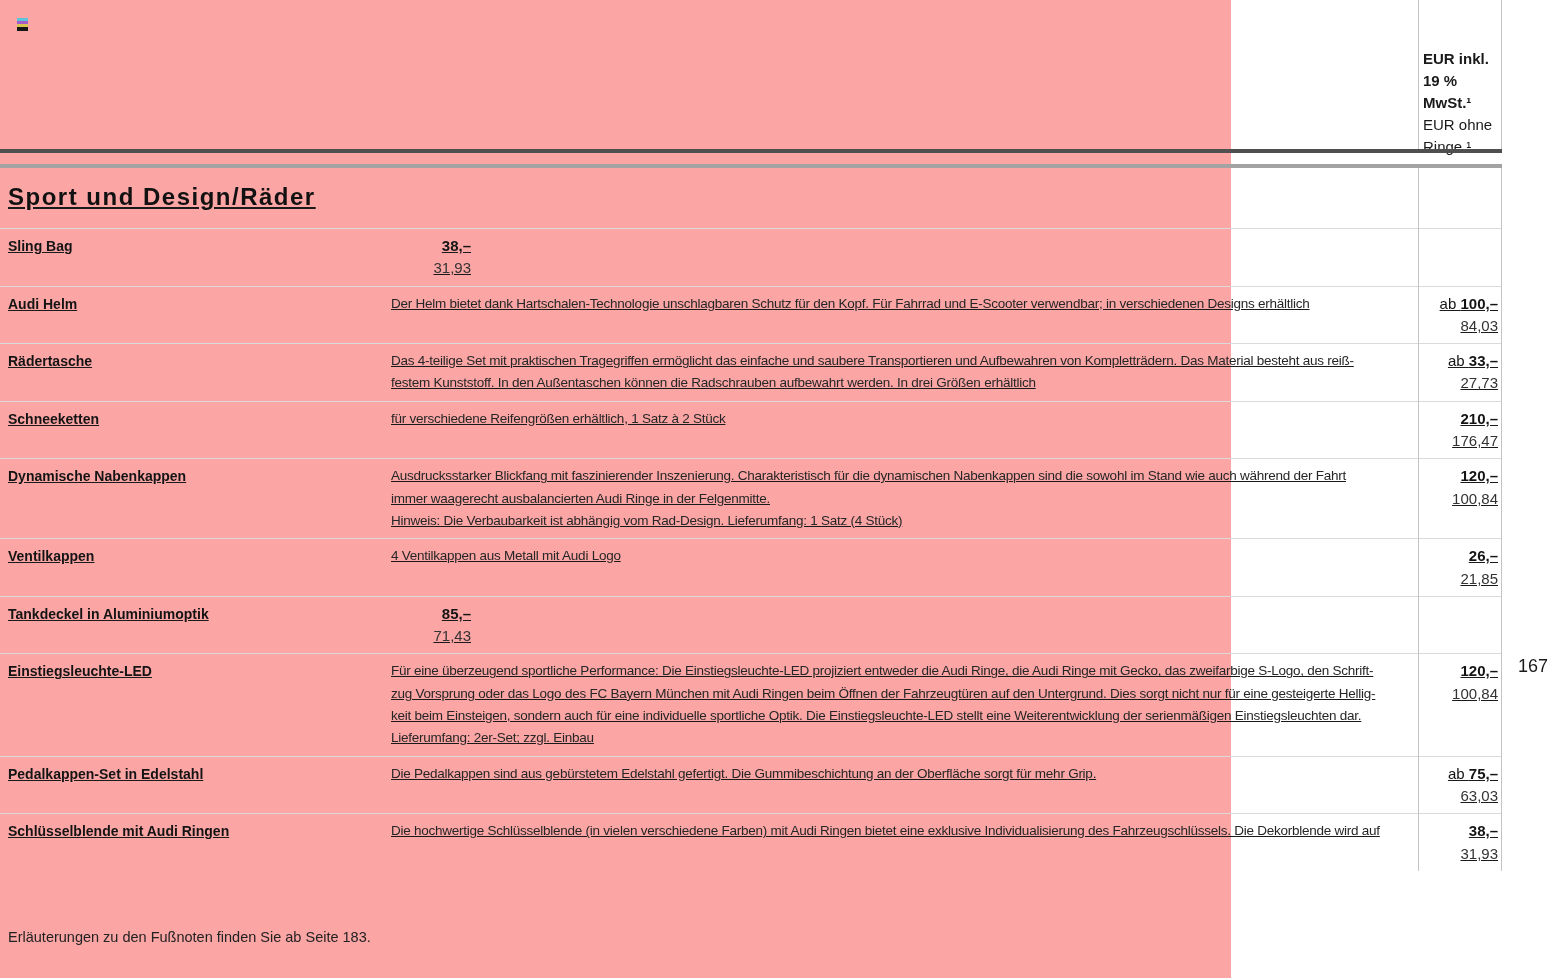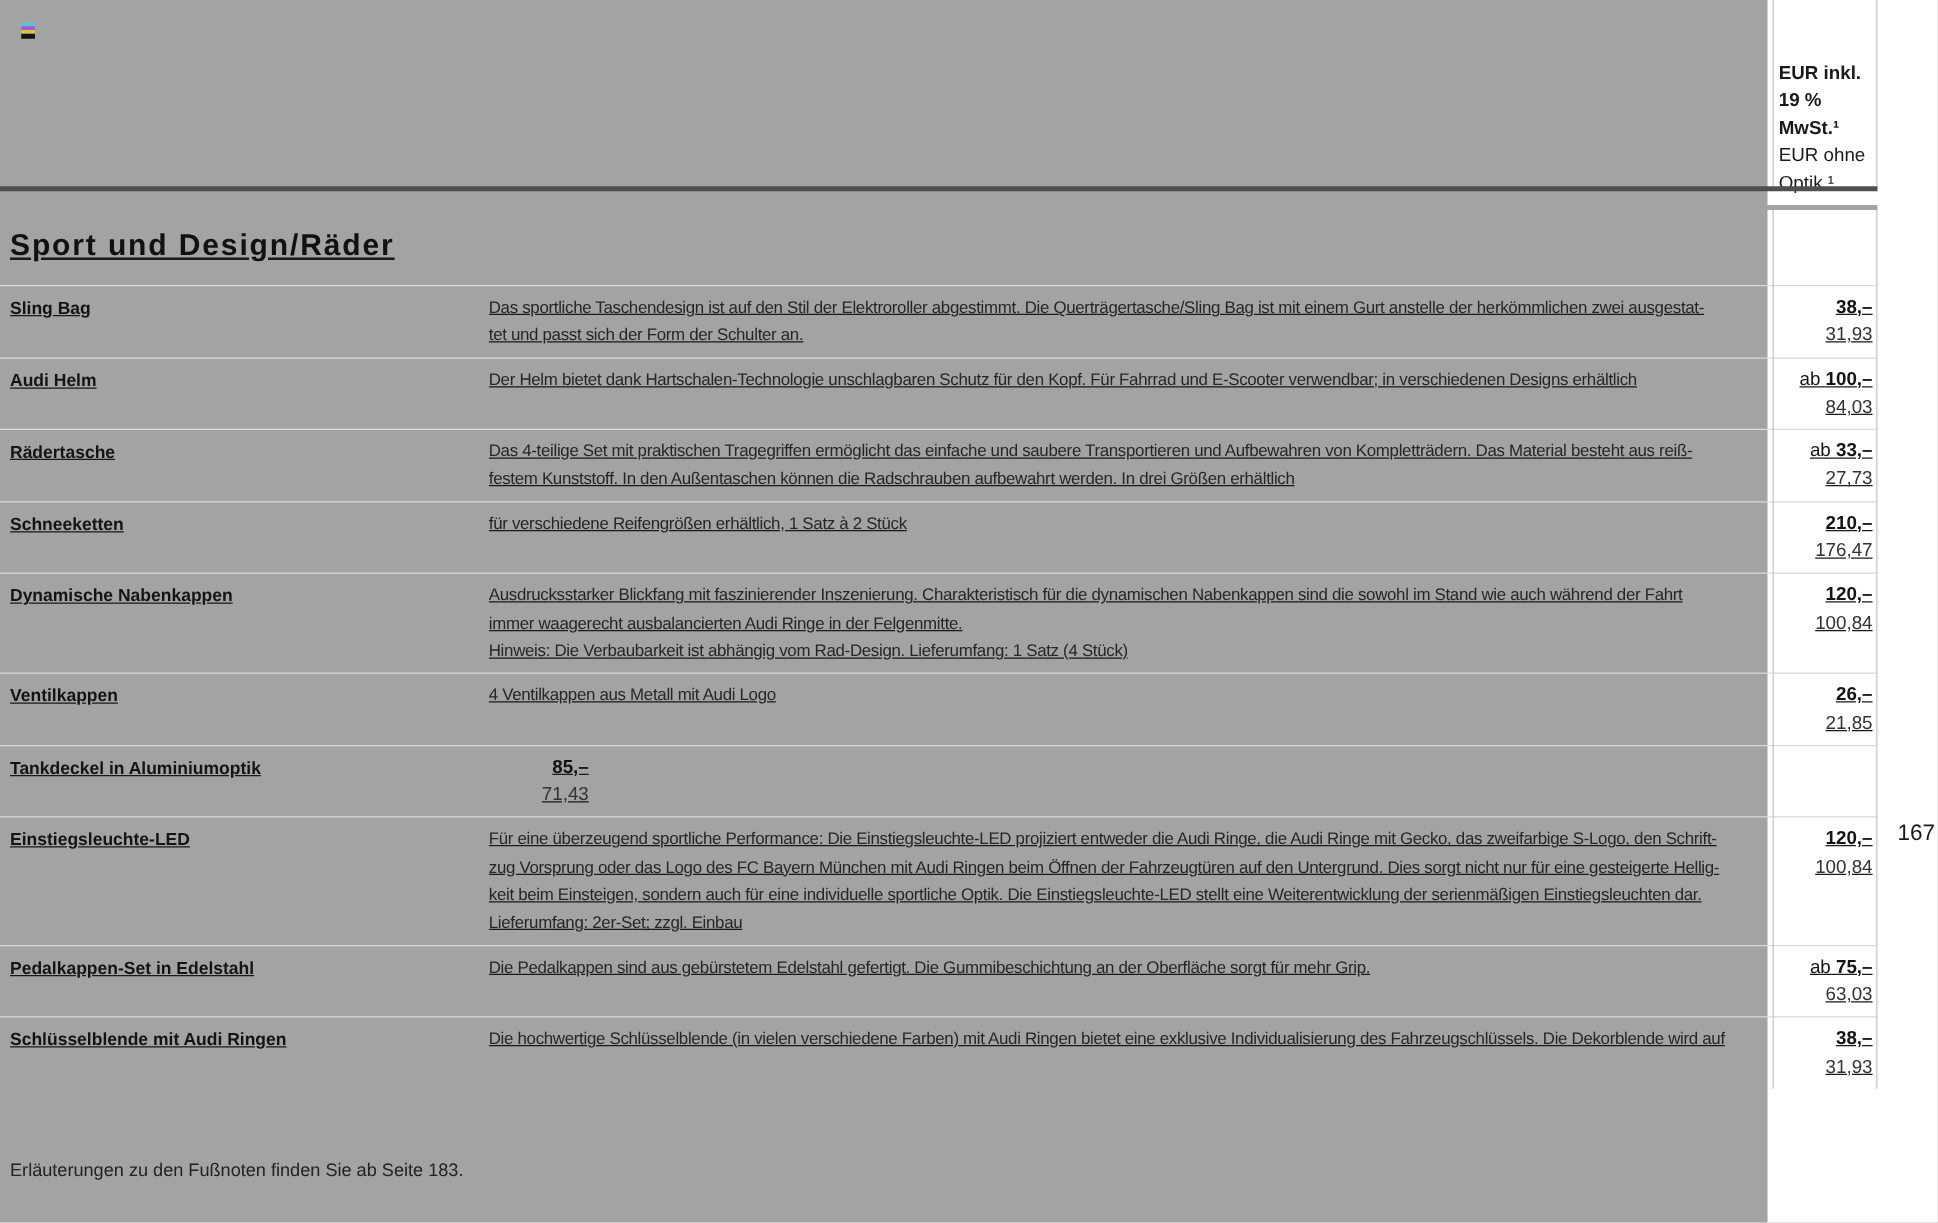--- a/index.html
+++ b/index.html
@@ -3,21 +3,21 @@
 <meta charset="utf-8">
 <style>
   * { margin:0; padding:0; box-sizing:border-box; }
   html,body { background:#ffffff; }
   body {
     font-family:"Liberation Sans","DejaVu Sans",sans-serif;
     color:#1a1a1a;
     width:1550px; height:978px;
     position:relative; overflow:hidden;
   }
-  .page { position:relative; width:1414px; height:978px; background:#a3a3a3; }
+  .page { position:relative; width:1231px; height:978px; background:#fca5a5; }
 
   
   .reg-mark { position:absolute; left:17px; top:18px; width:11px; height:13px; }
   .reg-mark .s { width:11px; height:3px; }
   .reg-mark .s1 { background:#5bc4d9; }
   .reg-mark .s2 { background:#a45ccb; }
   .reg-mark .s3 { background:#d9c44f; }
   .reg-mark .s4 { background:#151515; height:4px; }
 
   
@@ -78,41 +78,37 @@
     <div class="s s1"></div>
     <div class="s s2"></div>
     <div class="s s3"></div>
     <div class="s s4"></div>
   </div>
 
   <div class="price-header">
     <div class="b">EUR inkl.</div>
     <div class="b">19 % MwSt.¹</div>
     <div>EUR ohne</div>
-    <div>Optik.¹</div>
+    <div>Ringe.¹</div>
   </div>
 
   <div class="vline-header-left"></div>
   <div class="vline-header-right"></div>
   <div class="thick-rule"></div>
 
   <div class="body">
     <div class="vline-body-left"></div>
     <div class="vline-body-right"></div>
 
     <div class="heading-row">
       <div class="section-title">Sport und Design/Räder</div>
     </div>
 
     <div class="row">
       <div class="cell name">Sling Bag</div>
-      <div class="cell desc">
-        <div class="line">Das sportliche Taschendesign ist auf den Stil der Elektroroller abgestimmt. Die Querträgertasche/Sling Bag ist mit einem Gurt anstelle der herkömmlichen zwei ausgestat-</div>
-        <div class="line">tet und passt sich der Form der Schulter an.</div>
-      </div>
       <div class="cell price">
         <div class="gross"><span></span><span class="amount">38,–</span></div>
         <div class="net">31,93</div>
       </div>
     </div>
 
     <div class="row">
       <div class="cell name">Audi Helm</div>
       <div class="cell desc">
         <div class="line">Der Helm bietet dank Hartschalen-Technologie unschlagbaren Schutz für den Kopf. Für Fahrrad und E-Scooter verwendbar; in verschiedenen Designs erhältlich</div>

